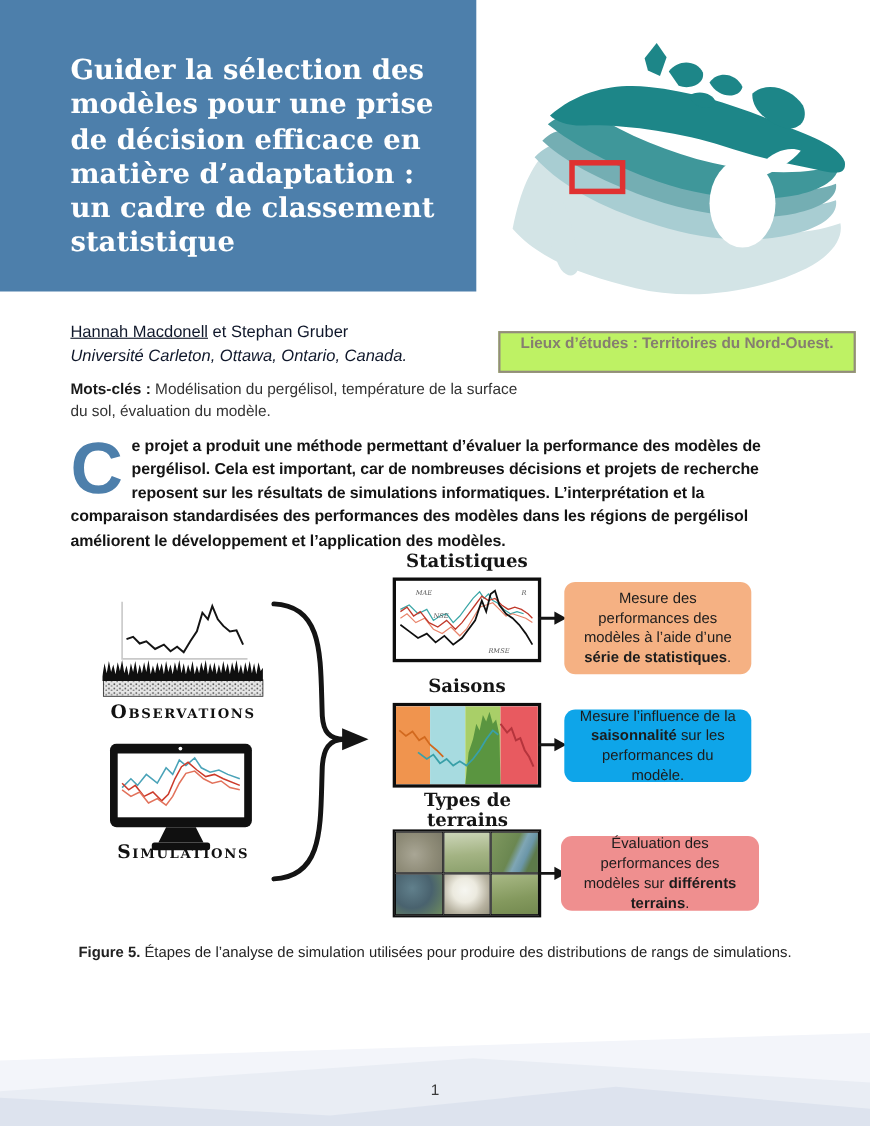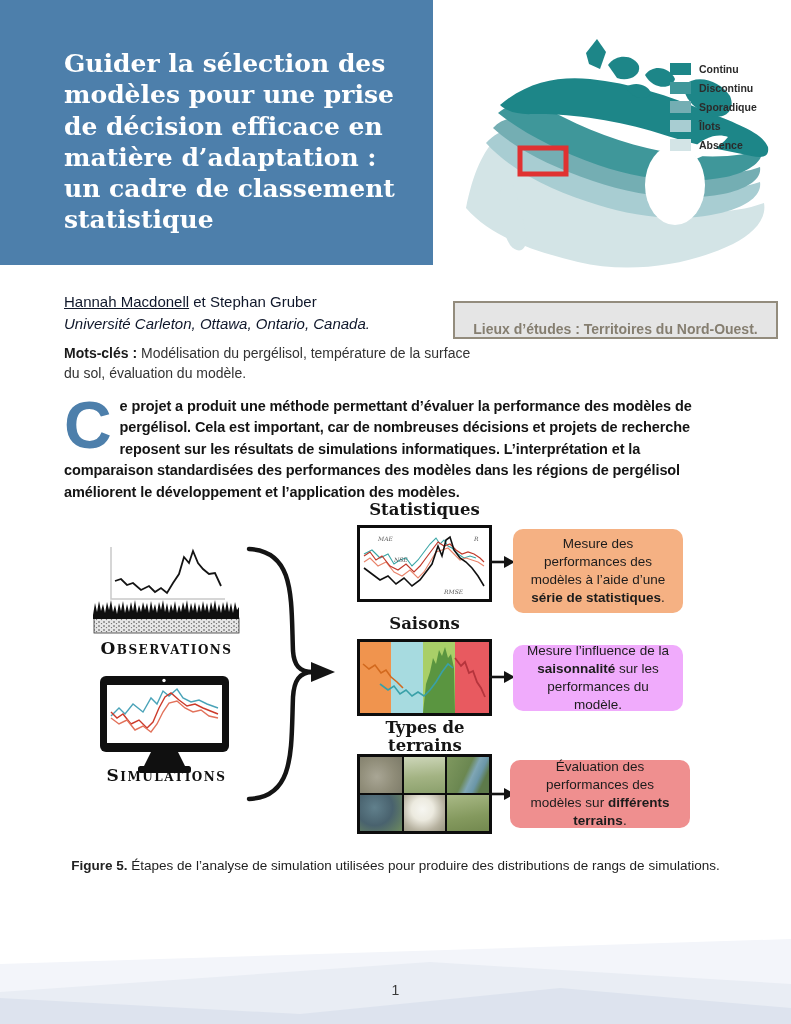--- a/index.html
+++ b/index.html
@@ -24,22 +24,22 @@
   .map-legend { position:absolute; left:222px; top:30px; }
   .legend-row { display:flex; align-items:center; margin-bottom:7px; height:12px; }
   .legend-swatch { width:21px; height:12px; margin-right:8px; flex:none; }
   .legend-label { font-size:10.5px; font-weight:700; color:#2b2b2b; white-space:nowrap; }
   
   .authors { position:absolute; left:64px; top:291px; font-size:15px; line-height:1.45; color:#0f172a; }
   .authors .uline { text-decoration:underline; }
   .authors .affil { font-style:italic; }
   .study-box {
     position:absolute; left:453px; top:301px; width:325px; height:38px;
-    border:2px solid #938c7d; display:flex; align-items:flex-end; justify-content:center;
-    font-size:14px; font-weight:700; color:#857e70; background:#e5e5e5;
+    border:2px solid #938c7d; display:flex; align-items:flex-start; justify-content:center;
+    font-size:14px; font-weight:700; color:#857e70; background:#bef264;
   }
   .keywords { position:absolute; left:64px; top:344px; width:408px; font-size:14px; line-height:1.42; color:#333; }
   .keywords b { color:#1a1a1a; }
   
   .abstract { position:absolute; left:64px; top:396px; width:666px;
     font-size:14.5px; font-weight:700; line-height:1.48; color:#141414; letter-spacing:-0.1px; }
   .dropcap { float:left; font-size:66px; line-height:50px; font-weight:700;
     margin:4px 8px 0 0; color:#4d7fab; font-family:"Liberation Sans", sans-serif; }
   
   .fig-el { position:absolute; }
@@ -102,42 +102,20 @@
       <path d="M160,32 C169,20 186,22 191,33 C193,43 180,49 169,45 Z" fill="#1d8688"></path>
       <path d="M197,42 C206,30 222,35 227,46 C224,57 205,57 197,42 Z" fill="#1d8688"></path>
       <path d="M236,52 C250,40 272,48 282,63 C288,77 277,88 261,82 C246,76 235,64 236,52 Z" fill="#1d8688"></path>
       <path d="M178,54 C188,48 200,52 203,60 C200,68 184,67 178,54 Z" fill="#1d8688"></path>
 
       <ellipse cx="227" cy="152" rx="30" ry="40" fill="#ffffff"></ellipse>
       <path d="M245,116 C255,104 270,100 280,104 C272,114 258,122 248,126 Z" fill="#ffffff"></path>
 
       <rect x="72" y="115" width="46" height="26" fill="none" stroke-width="5" stroke="#e03131"></rect>
     </svg>
-    <div class="map-legend">
-      <div class="legend-row">
-        <span class="legend-swatch" style="background: rgb(29, 134, 136);"></span>
-        <span class="legend-label">Continu</span>
-      </div>
-      <div class="legend-row">
-        <span class="legend-swatch" style="background: rgb(63, 151, 154);"></span>
-        <span class="legend-label">Discontinu</span>
-      </div>
-      <div class="legend-row">
-        <span class="legend-swatch" style="background: rgb(116, 174, 179);"></span>
-        <span class="legend-label">Sporadique</span>
-      </div>
-      <div class="legend-row">
-        <span class="legend-swatch" style="background: rgb(168, 205, 210);"></span>
-        <span class="legend-label">Îlots</span>
-      </div>
-      <div class="legend-row">
-        <span class="legend-swatch" style="background: rgb(211, 228, 230);"></span>
-        <span class="legend-label">Absence</span>
-      </div>
-    </div>
   </div>
 
   <div class="authors">
     <div>
       <span class="uline">Hannah Macdonell</span><span> et Stephan Gruber</span>
     </div>
     <div class="affil">Université Carleton, Ottawa, Ontario, Canada.</div>
   </div>
 
   <div class="study-box">
@@ -231,21 +209,21 @@
       <polyline fill="none" stroke="#39a0a8" stroke-width="1.6" points="20,42 28,48 34,44 40,52 46,48 52,54 58,50 64,54 70,48 76,40 82,30 88,22 93,26"></polyline>
       <polyline fill="none" stroke="#b5343c" stroke-width="1.8" points="95,16 101,24 105,20 109,31 113,29 117,40 121,46 125,55"></polyline>
     </svg>
   </div>
   <div class="fig-el" style="left:489px; top:670px;">
     <svg width="26" height="14" viewBox="0 0 26 14">
       <line x1="0" y1="7" x2="17" y2="7" stroke="#141414" stroke-width="2.6"></line>
       <polygon points="15,1 26,7 15,13" fill="#141414"></polygon>
     </svg>
   </div>
-  <div class="callout" style="left: 513px; top: 645px; width: 170px; height: 66px; background: #f0abfc;">
+  <div class="callout" style="left: 513px; top: 645px; width: 170px; height: 66px; background: #0ea5e9;">
     <span><span>Mesure l’influence de la </span><b>saisonnalité</b><span> sur les performances du modèle.</span></span>
   </div>
 
   <div class="fig-el row-header" style="left:380px; top:719px; width:90px;">Types de terrains</div>
   <div class="fig-el panel" style="left:357px; top:754px; width:135px; height:80px; border-width:2px;">
     <div class="terrain-grid">
       <div class="t1"></div>
       <div class="t2"></div>
       <div class="t3"></div>
       <div class="t4"></div>

